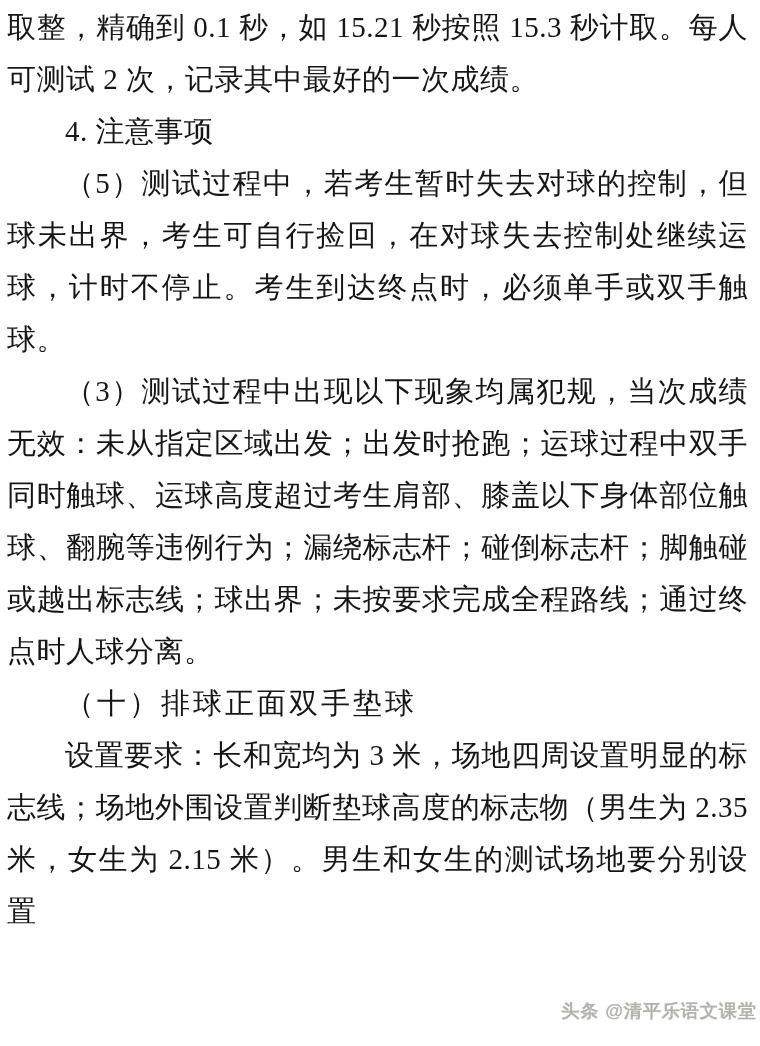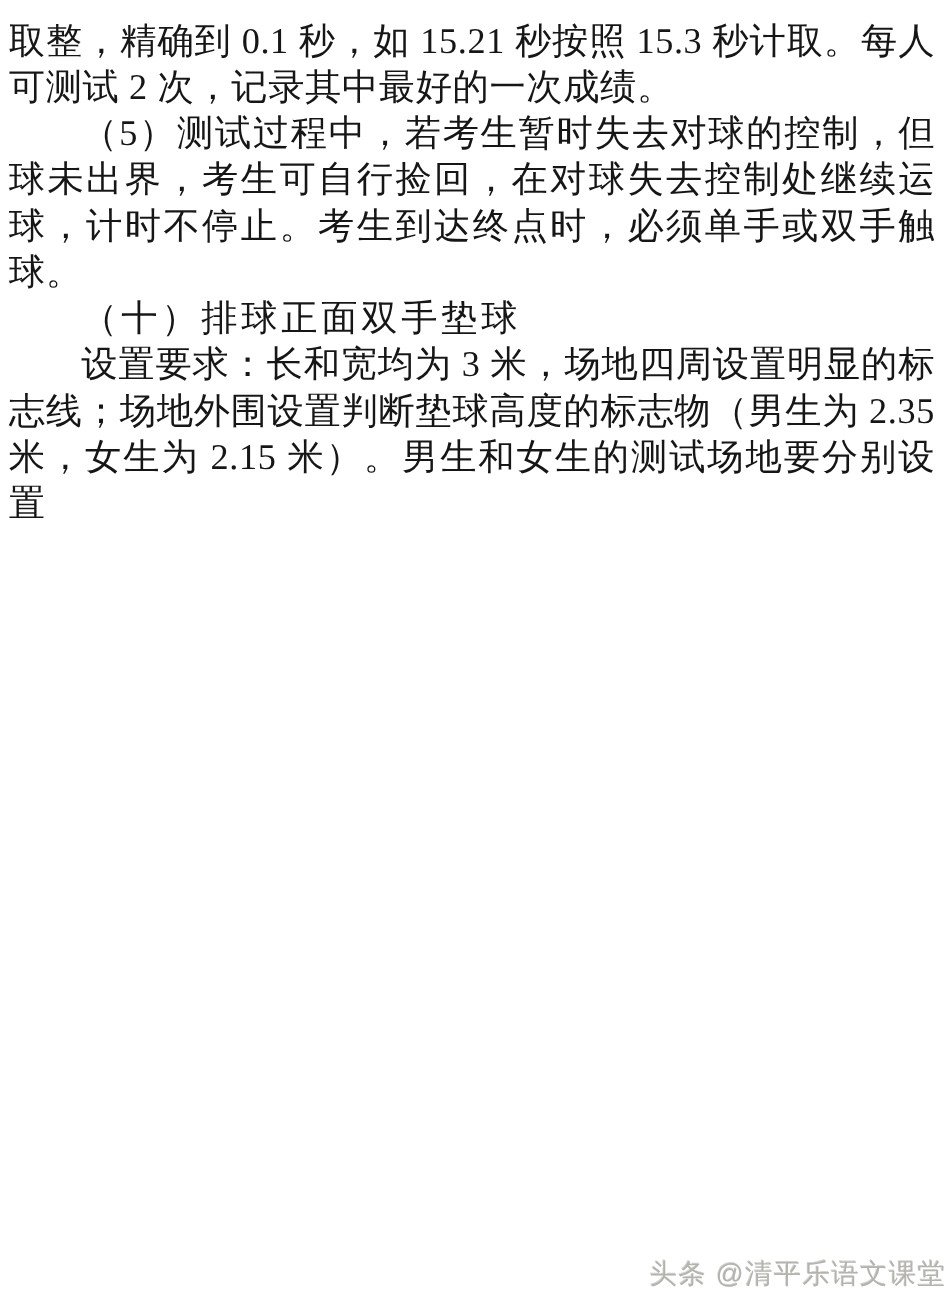--- a/index.html
+++ b/index.html
@@ -13,55 +13,57 @@
     overflow: hidden;
     position: relative;
   }
   .page {
     position: absolute;
     left: 0;
     top: 0;
     width: 760px;
     height: 1046px;
     box-sizing: border-box;
-    padding: 15px 12px 0 7px;
+    padding: 1px 12px 0 7px;
     font-family: "Liberation Serif", "DejaVu Serif", serif;
     font-size: 29px;
-    line-height: 37px;
+    line-height: 52px;
     letter-spacing: 0.5px;
     color: #161616;
     text-align: justify;
   }
   .para {
     margin: 0;
     text-indent: 2em;
   }
   .para.flush {
     text-indent: 0;
   }
   .para.heading {
     font-weight: 400;
     letter-spacing: 3px;
   }
   .watermark {
     position: absolute;
     right: 3px;
     bottom: 9px;
     font-family: "Liberation Sans", "DejaVu Sans", sans-serif;
-    font-size: 22px;
-    font-weight: 400;
+    font-size: 18px;
+    font-weight: 700;
     letter-spacing: 1px;
     color: #b5b3ae;
     text-shadow: 1.5px 1.5px 0 rgba(255,255,255,0.95), -0.5px -0.5px 0 rgba(130,128,122,0.35);
     white-space: nowrap;
     pointer-events: none;
   }
 </style>
 </head>
 <body>
 
 <main class="page">
   <p class="para flush">取整，精确到 0.1 秒，如 15.21 秒按照 15.3 秒计取。每人可测试 2 次，记录其中最好的一次成绩。</p>
+  <p class="para">4. 注意事项</p>
   <p class="para">（5）测试过程中，若考生暂时失去对球的控制，但球未出界，考生可自行捡回，在对球失去控制处继续运球，计时不停止。考生到达终点时，必须单手或双手触球。</p>
+  <p class="para">（3）测试过程中出现以下现象均属犯规，当次成绩无效：未从指定区域出发；出发时抢跑；运球过程中双手同时触球、运球高度超过考生肩部、膝盖以下身体部位触球、翻腕等违例行为；漏绕标志杆；碰倒标志杆；脚触碰或越出标志线；球出界；未按要求完成全程路线；通过终点时人球分离。</p>
   <p class="para heading">（十）排球正面双手垫球</p>
   <p class="para">设置要求：长和宽均为 3 米，场地四周设置明显的标志线；场地外围设置判断垫球高度的标志物（男生为 2.35 米，女生为 2.15 米）。男生和女生的测试场地要分别设置</p>
   <div class="watermark">头条 @清平乐语文课堂</div>
 </main>
 
 </body></html>

